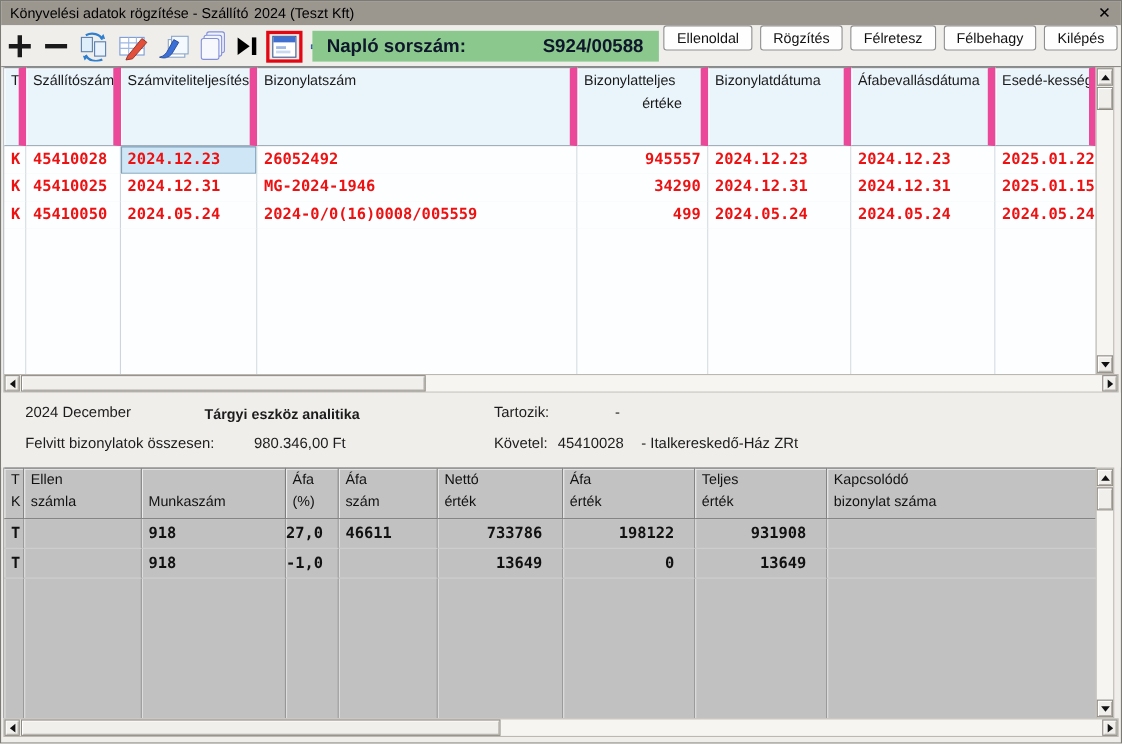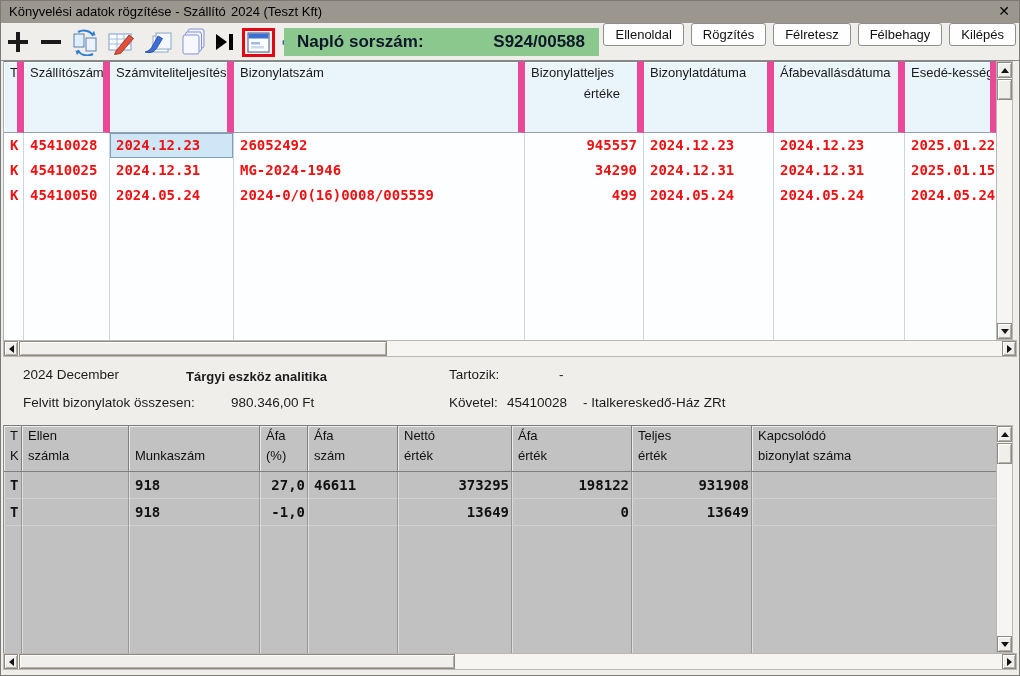--- a/index.html
+++ b/index.html
@@ -94,21 +94,21 @@
     font-size:13px; color:#111; line-height:20px;
     display:flex; flex-direction:column; justify-content:flex-end;
     padding:0 3px 5px 6px; overflow:hidden;
   }
   .gbc {
     background:#c1c1c1; border-right:1px solid #979797; border-bottom:1px solid #cfcfcf;
     box-shadow:inset 1px 0 0 rgba(255,255,255,.45);
     font-family:"DejaVu Sans Mono", monospace; font-weight:bold; font-size:14px;
     color:#111; line-height:26px; padding-left:6px; overflow:hidden; white-space:nowrap;
   }
-  .gbc.num { text-align:right; padding-right:2px; padding-left:0; }
+  .gbc.num { text-align:right; padding-right:18px; padding-left:0; }
   .gbc.fill { border-bottom:none; }
 </style>
 </head>
 <body>
 
 <div class="window">
 
   <div class="titlebar">
     <span class="t1">Könyvelési adatok rögzítése - Szállító</span>
     <span class="t2">2024 (Teszt Kft)</span>
@@ -349,21 +349,21 @@
       <div class="gbh">
         <span>Kapcsolódó</span>
           <span>bizonylat száma</span>
       </div>
 
       <div class="gbc">T</div>
       <div class="gbc"></div>
       <div class="gbc">918</div>
       <div class="gbc num">27,0</div>
       <div class="gbc">46611</div>
-      <div class="gbc num">373295</div>
+      <div class="gbc num">733786</div>
       <div class="gbc num">198122</div>
       <div class="gbc num">931908</div>
       <div class="gbc"></div>
 
       <div class="gbc">T</div>
       <div class="gbc"></div>
       <div class="gbc">918</div>
       <div class="gbc num">-1,0</div>
       <div class="gbc"></div>
       <div class="gbc num">13649</div>

